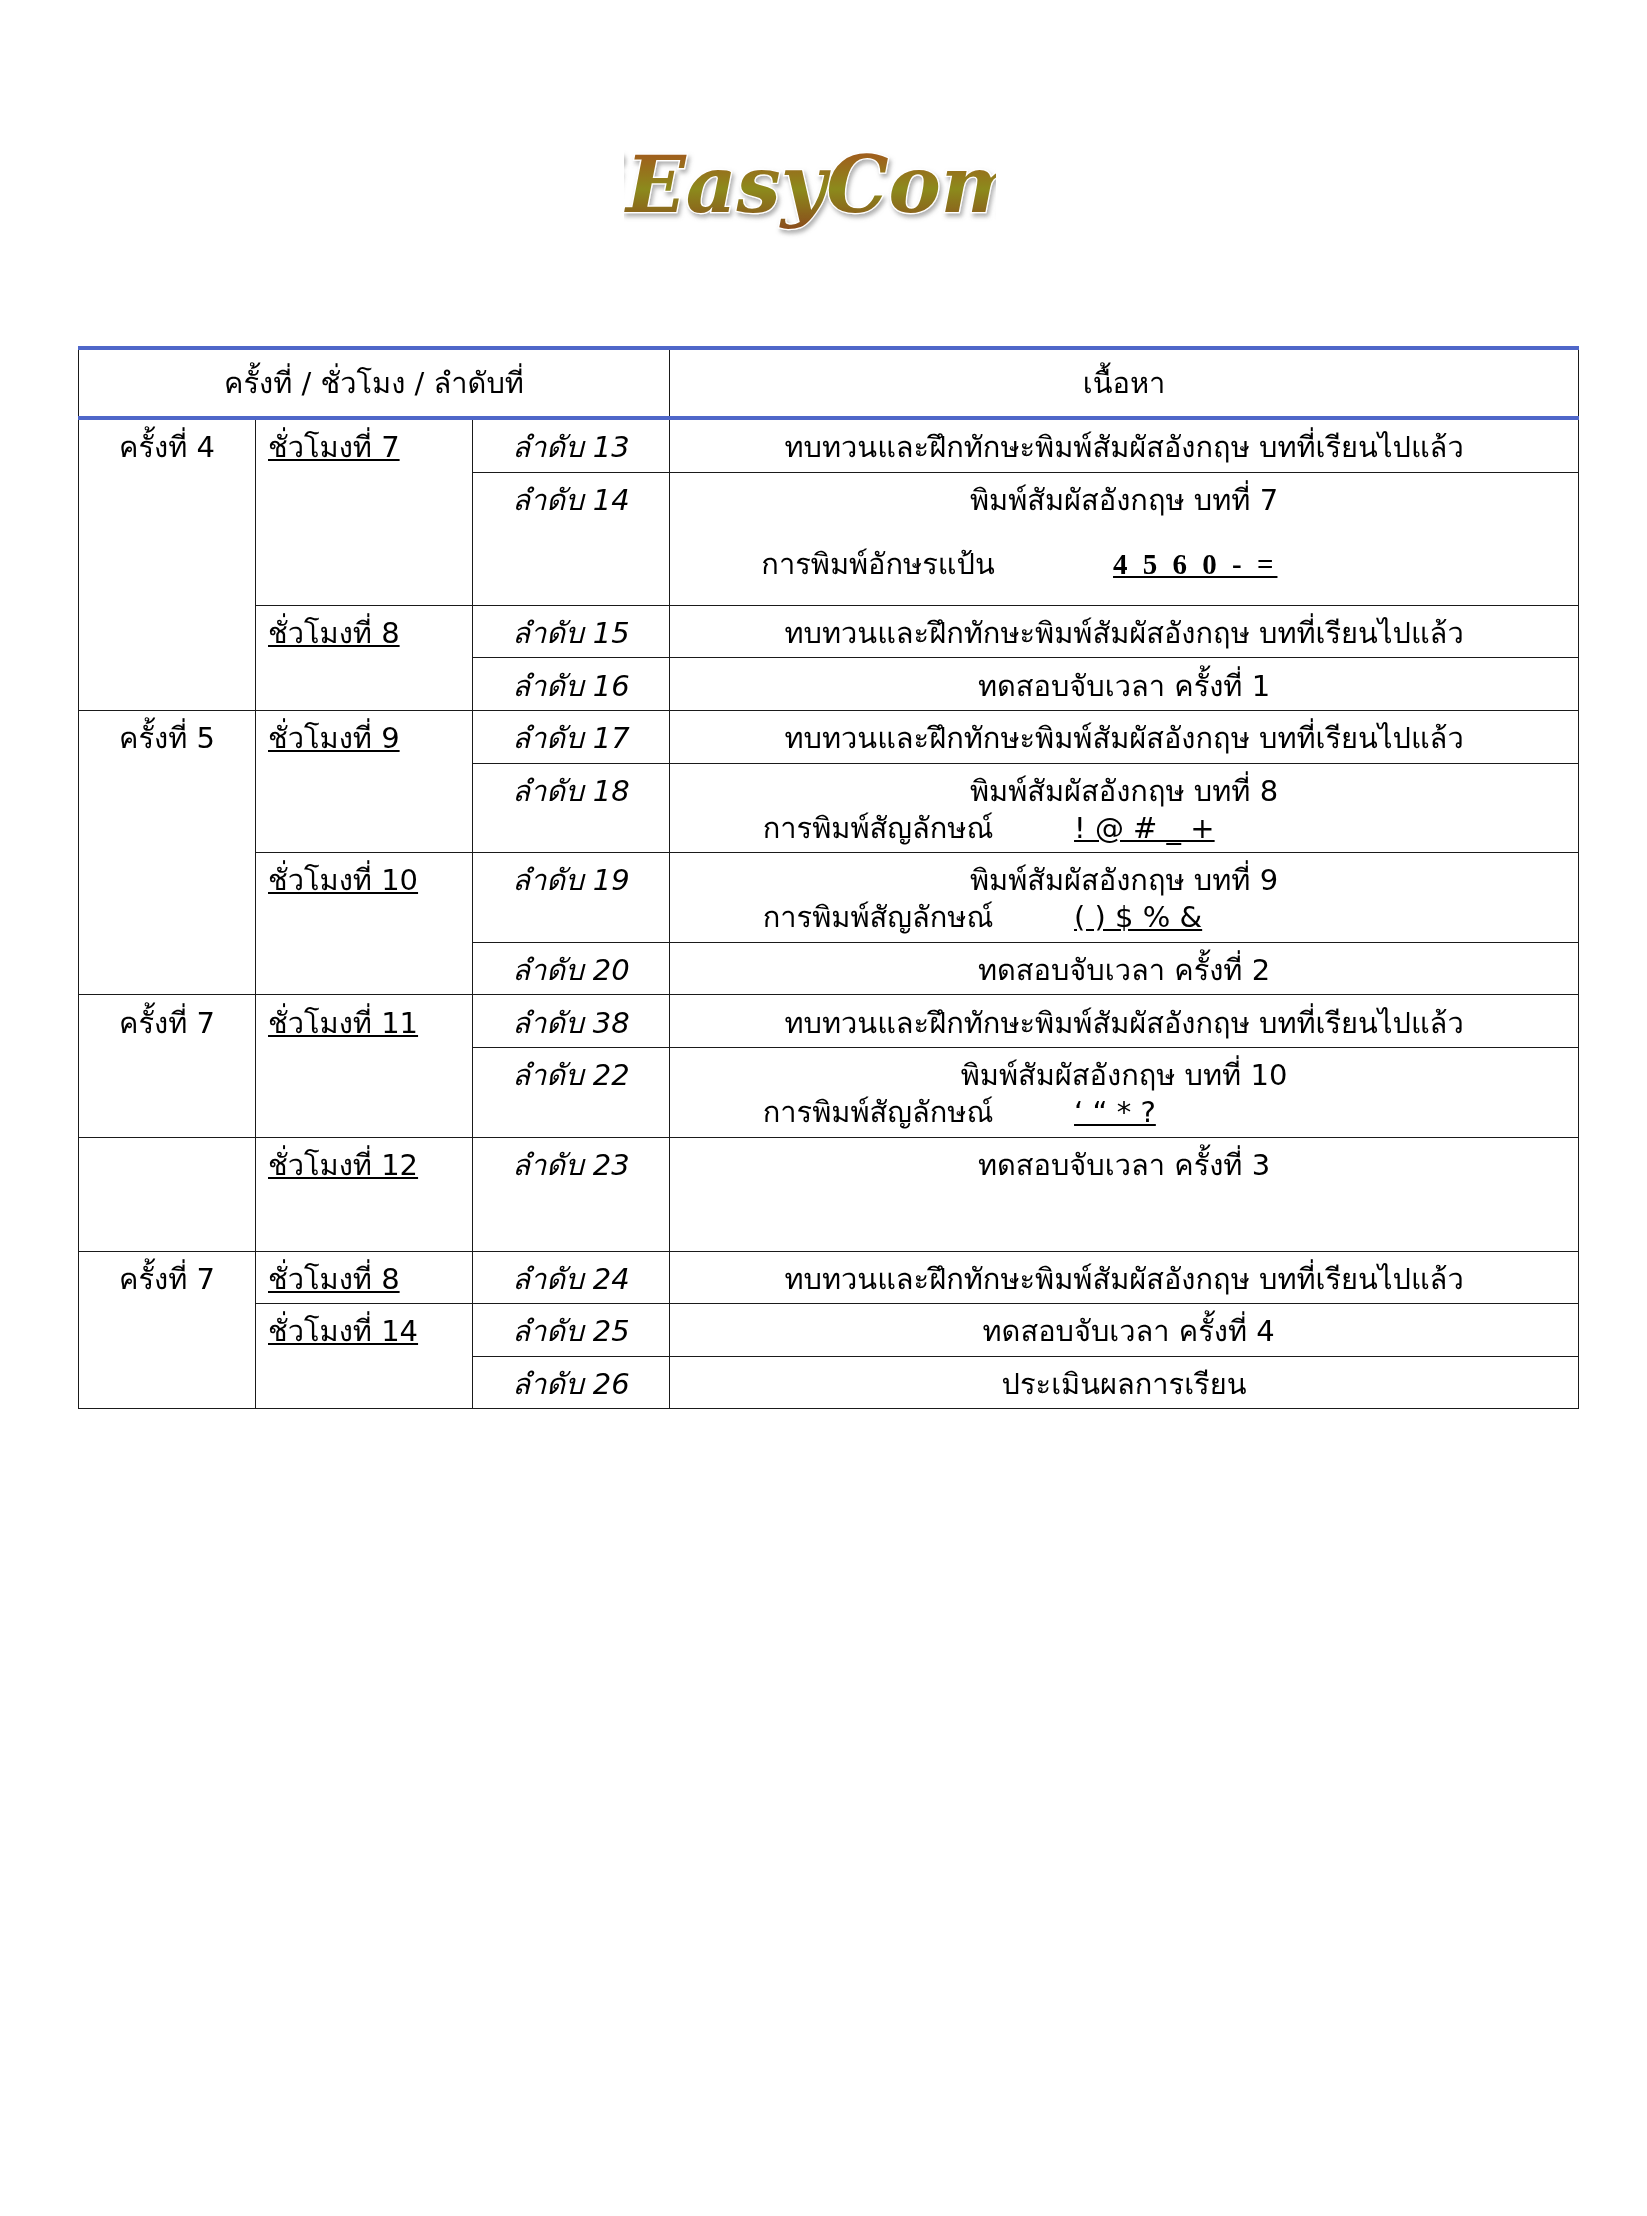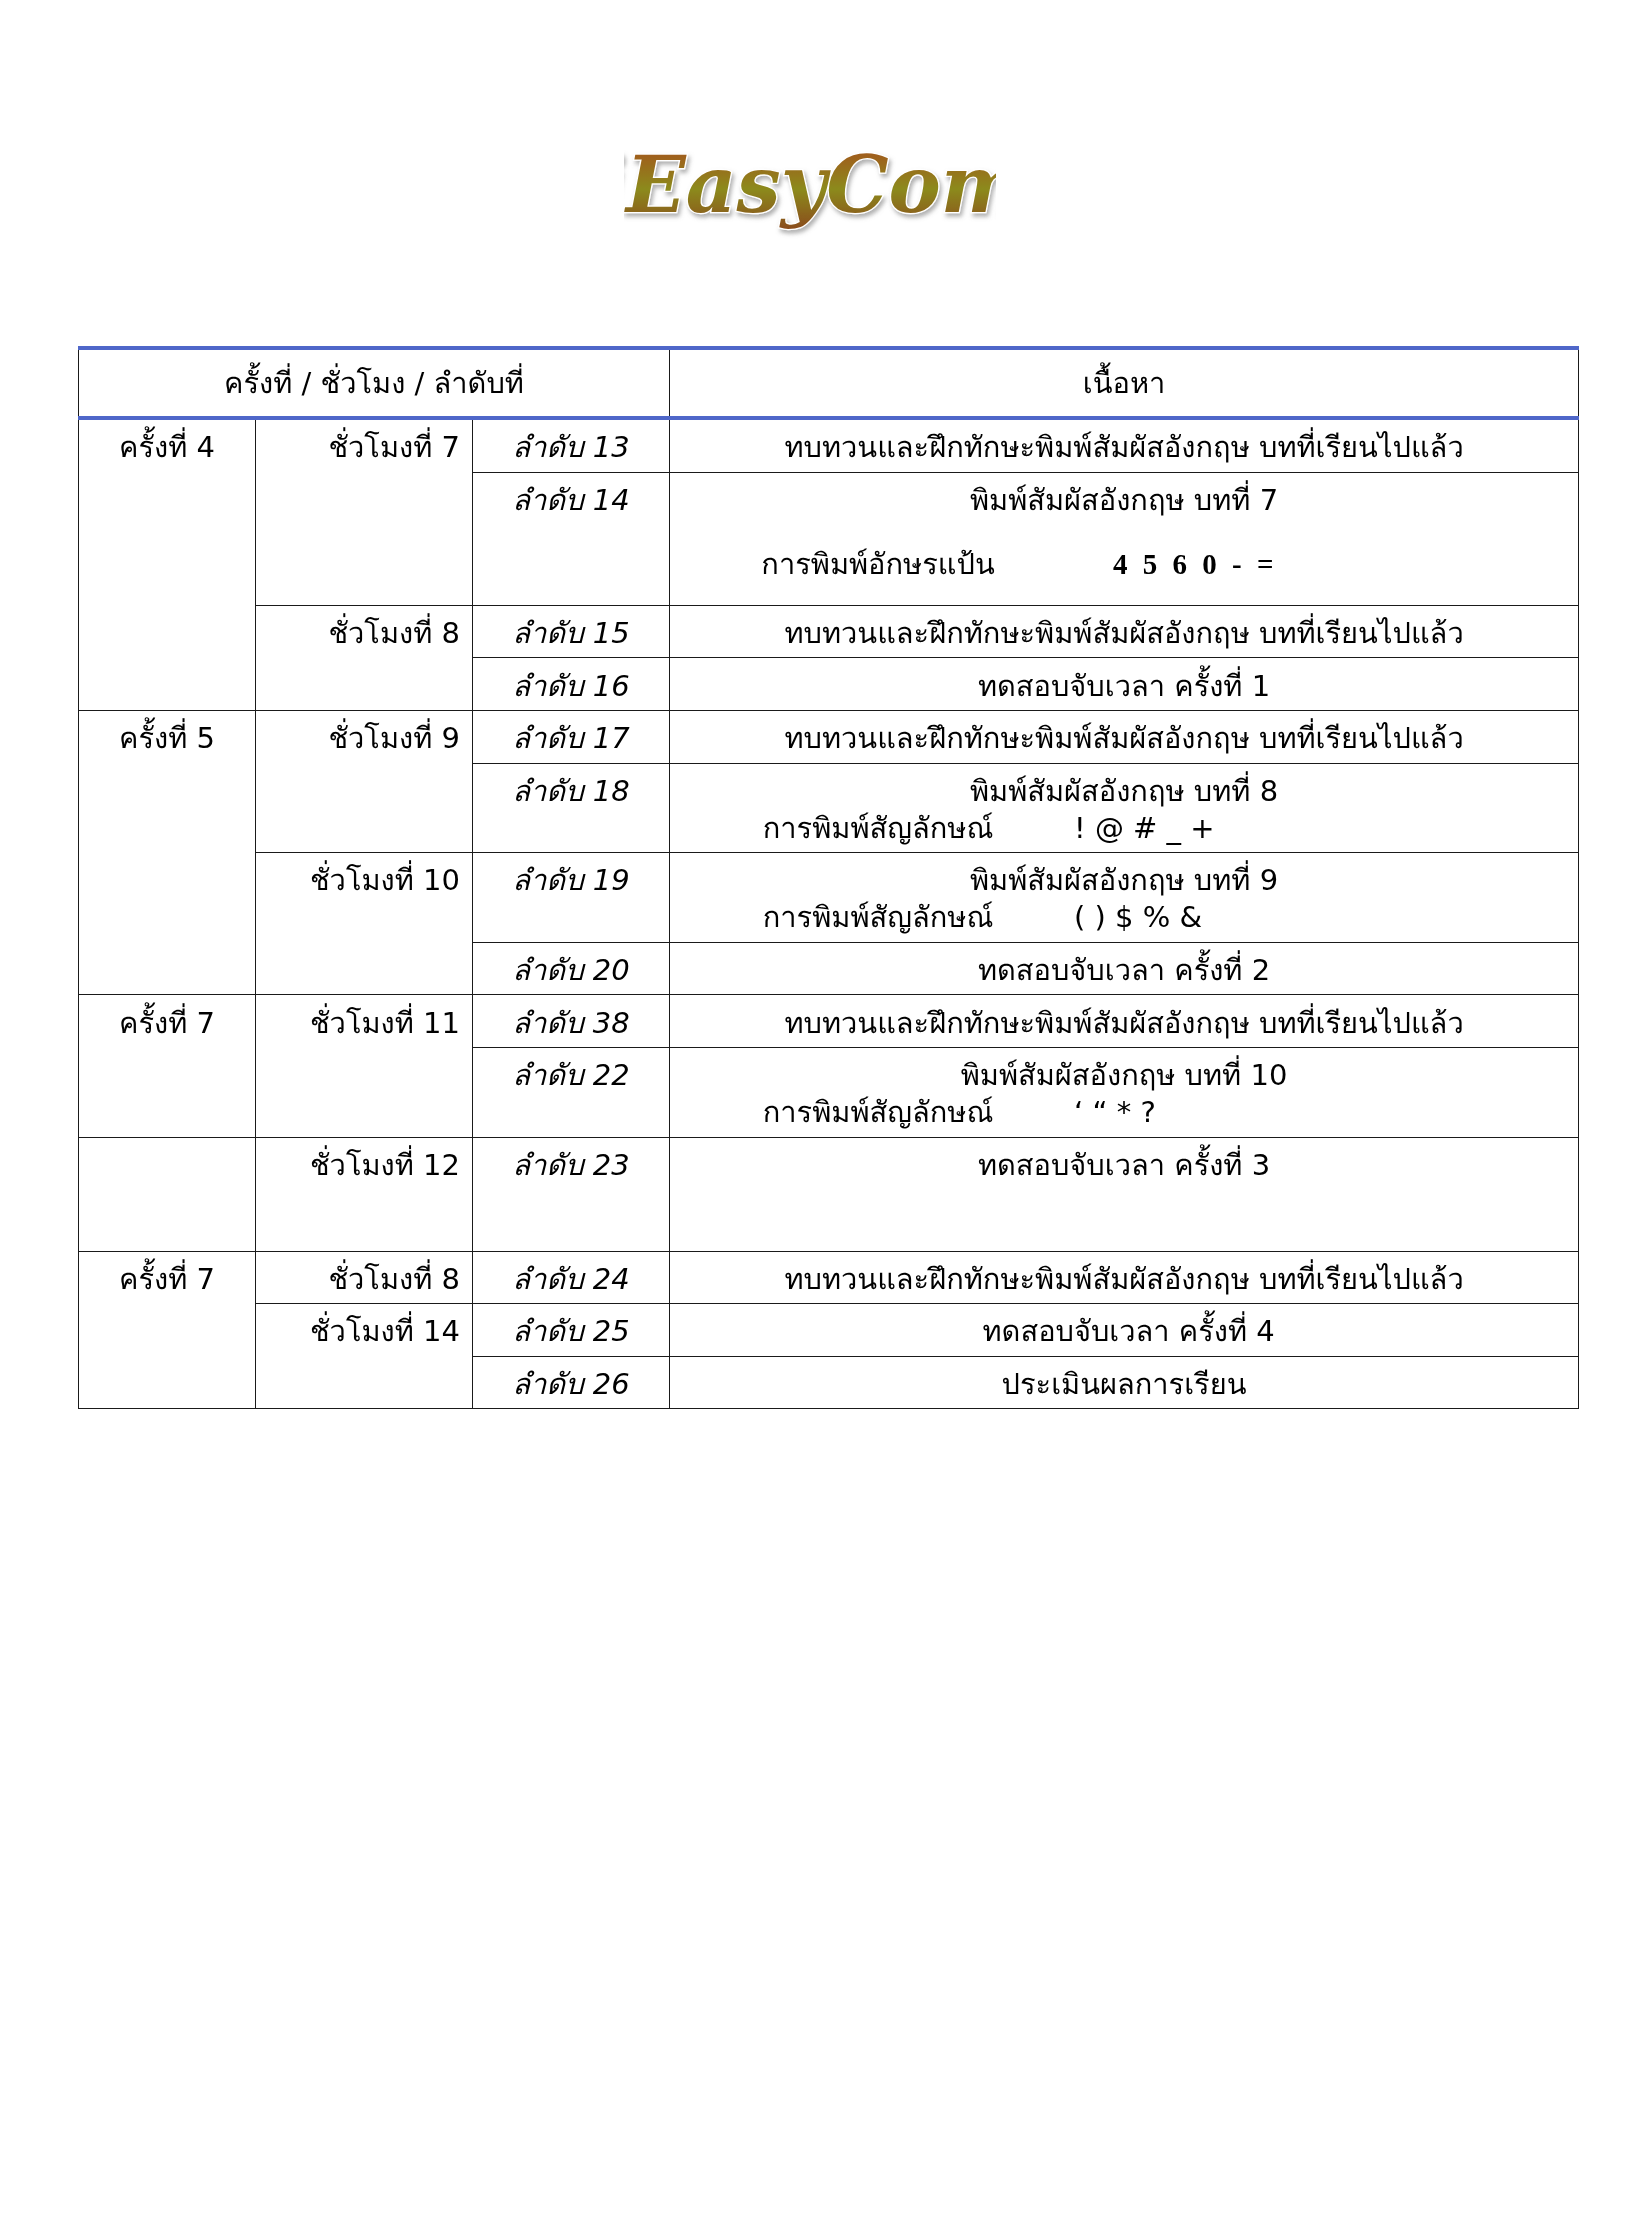--- a/index.html
+++ b/index.html
@@ -4,27 +4,27 @@
 <style>
   html, body { margin:0; padding:0; background:#ffffff; }
   body { width:1647px; height:2216px; position:relative; font-family:"DejaVu Sans", sans-serif; color:#000; }
   .logo { position:absolute; left:624px; top:136px; width:372px; height:113px; }
   .logo svg { width:100%; height:100%; }
   table.schedule { position:absolute; left:78px; top:346px; width:1499px; border-collapse:collapse; table-layout:fixed;padding-left:11px; }
   table.schedule td, table.schedule th { border:1.3px solid #1a1a1a; font-size:29px; line-height:37px; vertical-align:top; padding:9.3px 12px 5.3px 12px; font-weight:normal; white-space:nowrap; }
   table.schedule thead th { border-top:4px solid #4f67c9; border-bottom:4px solid #4f67c9; text-align:center; height:53px; vertical-align:middle; padding:6.6px; }
   table.schedule tbody tr:first-child td { border-top:4px solid #4f67c9; }
   td.c-session { text-align:center;margin-left:7px; }
-  td.c-hour { text-align:right; }
+  td.c-hour { text-align:left;text-decoration:underline; }
   td.c-order { text-align:center;font-style:italic; }
   td.c-content { text-align:center; }
   .line { display:block; }
   .line2 { display:flex; align-items:baseline; }
   .line2 .lbl { width:392px; display:inline-block; }
-  .line2 .sym { display:inline-block; }
+  .line2 .sym { display:inline-block;text-decoration:underline; }
   .sym.bold { font-family:"Liberation Serif", serif; font-weight:bold; letter-spacing:4px; }
   .gap-lg { margin-top:26.6px;gap:39px; }
 </style>
 </head>
 <body>
 
 <div class="logo">
   <svg viewBox="0 0 560 170">
     <defs>
       <linearGradient id="lg" x1="0" y1="0" x2="0" y2="1">

